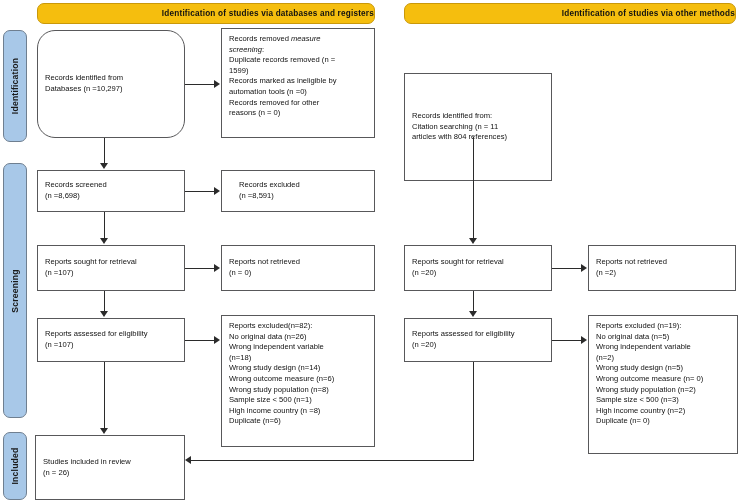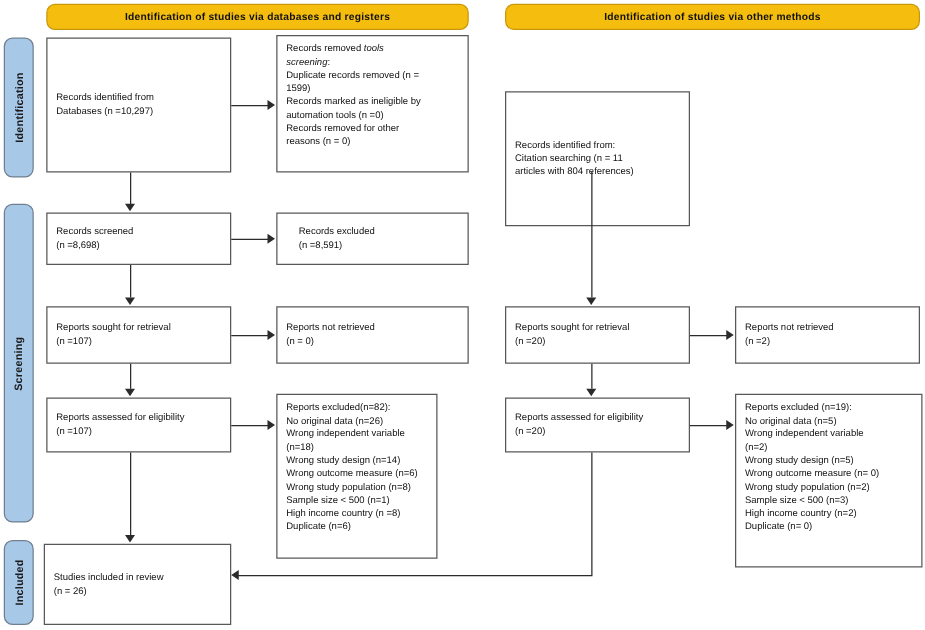--- a/index.html
+++ b/index.html
@@ -15,21 +15,21 @@
   
   .banner{
     position:absolute;
     background:#F5BE0E;
     border:1px solid #c9980a;
     border-radius:7px;
     color:#111;
     font-size:8.2px;
     font-weight:bold;
     letter-spacing:.2px;
-    display:flex;align-items:center;justify-content:center;
+    display:flex;align-items:center;justify-content:flex-end;
     text-align:center;
     box-sizing:border-box;
   }
 
   
   .rail{
     position:absolute;
     background:#A8C8E8;
     border:1px solid #6f7f90;
     border-radius:7px;
@@ -86,27 +86,27 @@
   <div class="rail" style="left:3px;top:30px;width:24px;height:112px;">
     <span>Identification</span>
   </div>
   <div class="rail" style="left:3px;top:163px;width:24px;height:255px;">
     <span>Screening</span>
   </div>
   <div class="rail" style="left:3px;top:432px;width:24px;height:68px;">
     <span>Included</span>
   </div>
 
-  <div class="box vc" style="left:37px;top:30px;width:148px;height:108px;">
+  <div class="box vc" style="left:37px;top:30px;width:148px;height:108px;border-radius:18px;">
     <span class="ln">Records identified from</span>
     <span class="ln">Databases (n =10,297)</span>
   </div>
 
   <div class="box" style="left:221px;top:28px;width:154px;height:110px;">
-    <span class="ln">Records removed <i>tools</i></span>
+    <span class="ln">Records removed <i>measure</i></span>
     <span class="ln"><i>screening</i>:</span>
     <span class="ln">Duplicate records removed (n =</span>
     <span class="ln">1599)</span>
     <span class="ln">Records marked as ineligible by</span>
     <span class="ln">automation tools (n =0)</span>
     <span class="ln">Records removed for other</span>
     <span class="ln">reasons (n = 0)</span>
   </div>
 
   <div class="box vc" style="left:37px;top:170px;width:148px;height:42px;">
@@ -127,21 +127,21 @@
   <div class="box vc" style="left:221px;top:245px;width:154px;height:46px;">
     <span class="ln">Reports not retrieved</span>
     <span class="ln">(n = 0)</span>
   </div>
 
   <div class="box vc" style="left:37px;top:318px;width:148px;height:44px;">
     <span class="ln">Reports assessed for eligibility</span>
     <span class="ln">(n =107)</span>
   </div>
 
-  <div class="box" style="left:221px;top:315px;width:129px;height:132px;">
+  <div class="box" style="left:221px;top:315px;width:154px;height:132px;">
     <span class="ln">Reports excluded(n=82):</span>
     <span class="ln">No original data (n=26)</span>
     <span class="ln">Wrong independent variable</span>
     <span class="ln">(n=18)</span>
     <span class="ln">Wrong study design (n=14)</span>
     <span class="ln">Wrong outcome measure (n=6)</span>
     <span class="ln">Wrong study population (n=8)</span>
     <span class="ln">Sample size &lt; 500 (n=1)</span>
     <span class="ln">High income country (n =8)</span>
     <span class="ln">Duplicate (n=6)</span>

